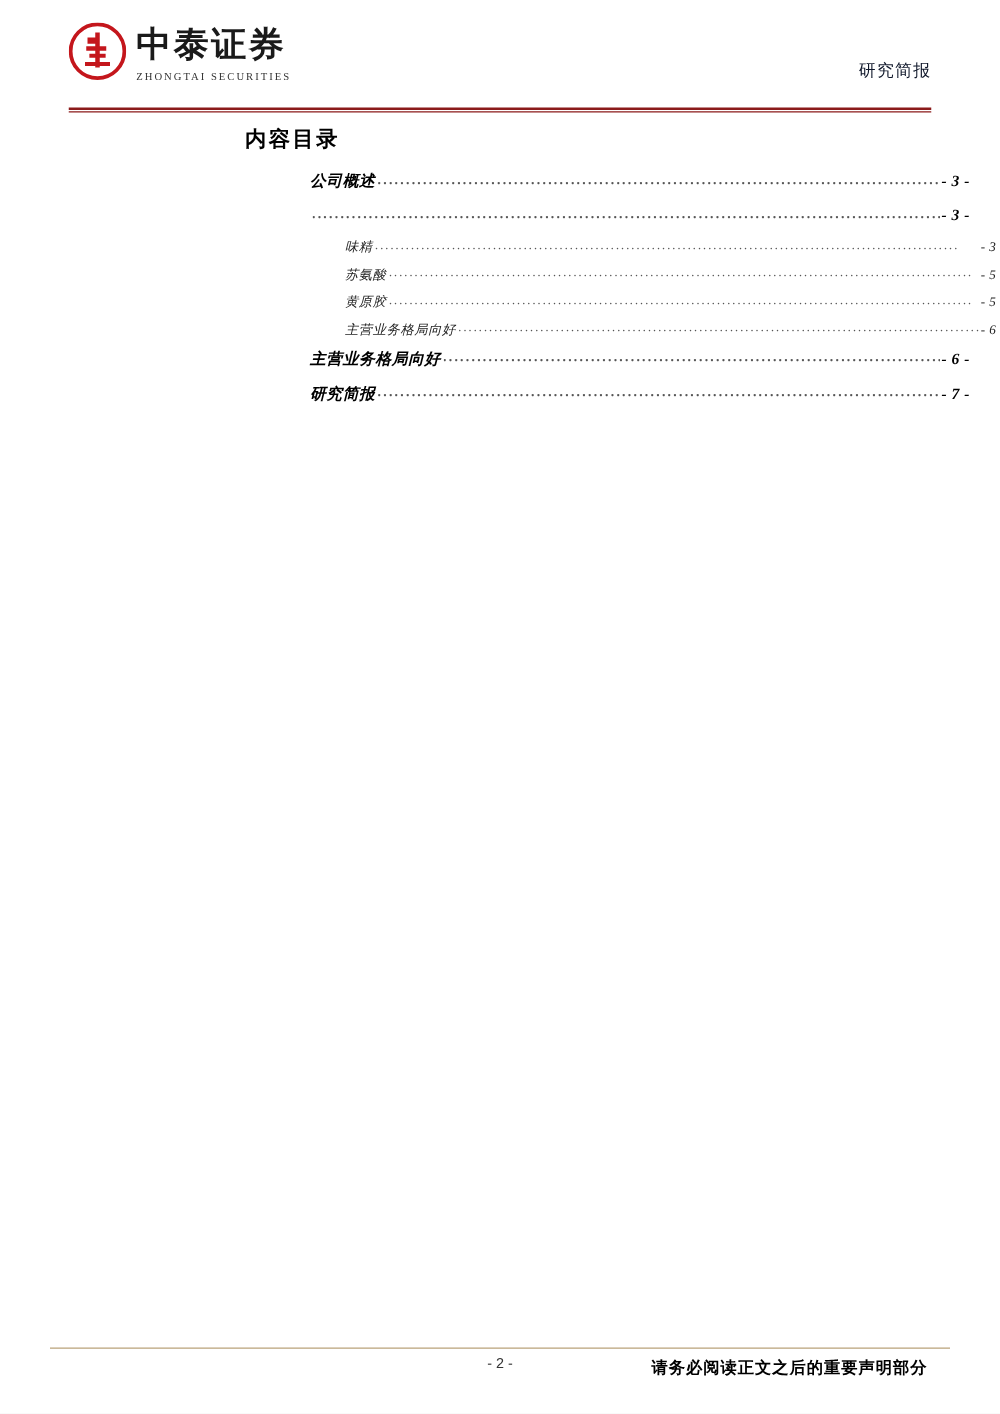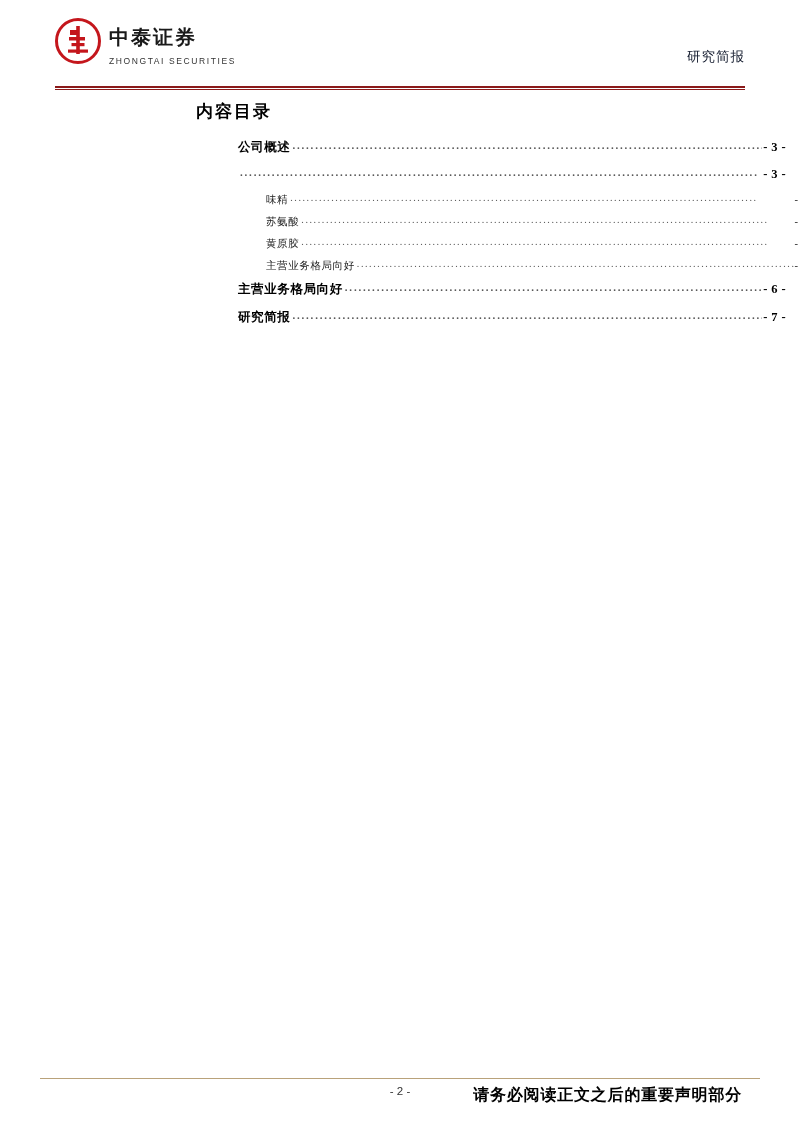--- a/index.html
+++ b/index.html
@@ -38,29 +38,29 @@
     position: relative;
     margin-right: 8px;
     flex: 0 0 auto;
   }
   .logo-mark svg { display:block; }
   .logo-text-block {
     padding-top: 2px;
   }
   .logo-cn {
     font-family: "Liberation Serif", "DejaVu Serif", serif;
-    font-size: 20px;
+    font-size: 28px;
     font-weight: 700;
     color: #1a1a1a;
     letter-spacing: 2px;
     line-height: 34px;
     white-space: nowrap;
   }
   .logo-en {
-    font-family: Liberation Sans, sans-serif;
+    font-family: Liberation Serif, serif;
     font-size: 8.5px;
     color: #333333;
     letter-spacing: 1.6px;
     line-height: 12px;
     margin-top: 1px;
     white-space: nowrap;
   }
   .header-right {
     position: absolute;
     right: 0;
@@ -93,26 +93,27 @@
     top: 100px;
     left: 196px;
     width: 556px;
   }
   .toc-title {
     font-family: "Liberation Serif", "DejaVu Serif", serif;
     font-size: 17px;
     font-weight: 700;
     color: #000000;
     letter-spacing: 2px;
-    margin-bottom: 16px;
+    margin-bottom: 4px;
   }
   .toc-list {
-    margin: 4px;
+    margin: 14px;
     padding: 0;
     list-style: none;
+    font-style: italic;
   }
   .toc-row {
     display: flex;
     align-items: baseline;
     width: 100%;
     white-space: nowrap;
   }
   .toc-row.level1 {
     font-size: 12.5px;
     font-weight: 700;
@@ -174,21 +175,21 @@
     transform: translateX(-50%);
     font-family: "Liberation Sans", sans-serif;
     font-size: 11.5px;
     color: #333;
   }
   .footer-note {
     position: absolute;
     right: 18px;
     top: 0;
     font-family: "Liberation Serif", "DejaVu Serif", serif;
-    font-size: 16px;
+    font-size: 13px;
     font-weight: 700;
     color: #000;
     letter-spacing: 0.8px;
   }
 </style>
 </head>
 <body>
 
 <div class="page">
 

